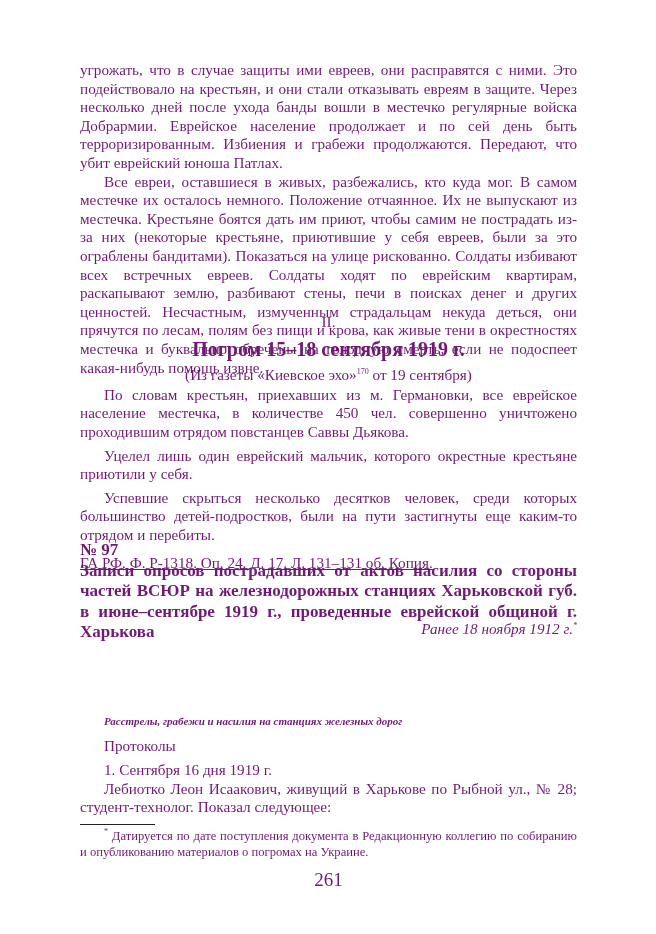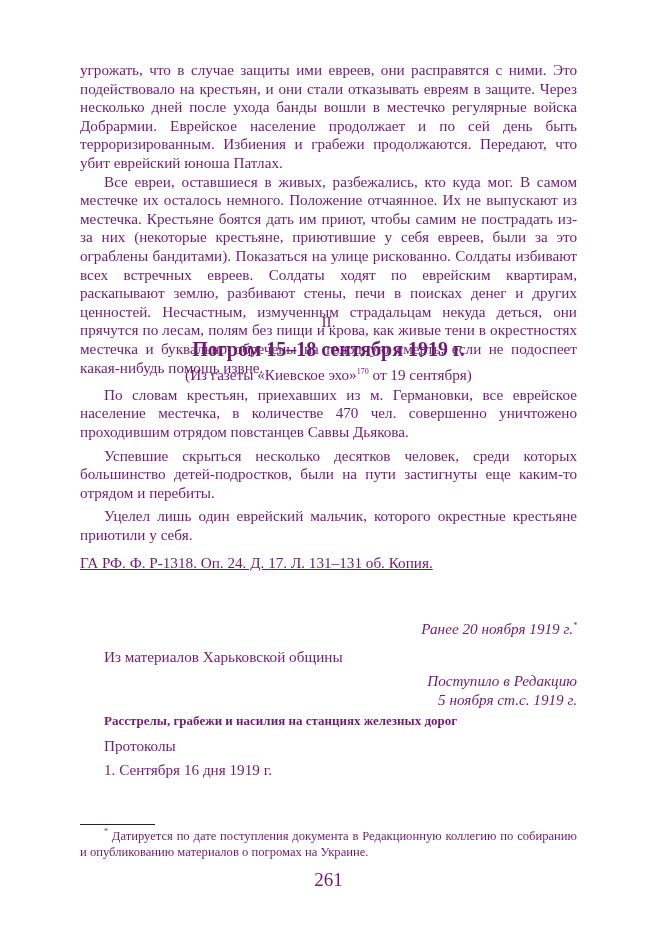--- a/index.html
+++ b/index.html
@@ -31,44 +31,42 @@
 
   <div class="col" style="top:61px;">
     <p class="p">угрожать, что в случае защиты ими евреев, они расправятся с ними. Это подейст­вовало на крестьян, и они стали отказывать евреям в защите. Через несколько дней после ухода банды вошли в местечко регулярные войска Добрармии. Ев­рейское население продолжает и по сей день быть терроризированным. Избие­ния и грабежи продолжаются. Передают, что убит еврейский юноша Патлах.</p>
     <p class="p ind">Все евреи, оставшиеся в живых, разбежались, кто куда мог. В самом мес­течке их осталось немного. Положение отчаянное. Их не выпускают из мес­течка. Крестьяне боятся дать им приют, чтобы самим не пострадать из-за них (некоторые крестьяне, приютившие у себя евреев, были за это ограблены бан­дитами). Показаться на улице рискованно. Солдаты избивают всех встречных евреев. Солдаты ходят по еврейским квартирам, раскапывают землю, разби­вают стены, печи в поисках денег и других ценностей. Несчастным, измучен­ным страдальцам некуда деться, они прячутся по лесам, полям без пищи и крова, как живые тени в окрестностях местечка и буквально обречены на го­лодную смерть, если не подоспеет какая-нибудь помощь извне.</p>
   </div>
 
   <div class="col" style="top:313px;">
     <p class="p center">II.</p>
     <p class="p center bold" style="margin-top:8px; font-size:20px;">Погром 15–18 сентября 1919 г.</p>
     <p class="p center" style="margin-top:8px;"><span>(Из газеты «Киевское эхо»</span><sup>170</sup><span> от 19 сентября)</span></p>
-    <p class="p ind" style="margin-top:1px;">По словам крестьян, приехавших из м. Германовки, все еврейское населе­ние местечка, в количестве 470 чел. совершенно уничтожено проходившим отрядом повстанцев Саввы Дьякова.</p>
+    <p class="p ind" style="margin-top:1px;">По словам крестьян, приехавших из м. Германовки, все еврейское населе­ние местечка, в количестве 450 чел. совершенно уничтожено проходившим отрядом повстанцев Саввы Дьякова.</p>
+    <p class="p ind" style="margin-top:5px;">Уцелел лишь один еврейский мальчик, которого окрестные крестьяне при­ютили у себя.</p>
     <p class="p ind" style="margin-top:5px;">Успевшие скрыться несколько десятков человек, среди которых большинство детей-подростков, были на пути застигнуты еще каким-то отрядом и перебиты.</p>
-    <p class="p ind" style="margin-top:5px;">Уцелел лишь один еврейский мальчик, которого окрестные крестьяне при­ютили у себя.</p>
     <p class="p" style="margin-top:9px;text-decoration:underline;">ГА РФ. Ф. Р-1318. Оп. 24. Д. 17. Л. 131–131 об. Копия.</p>
   </div>
 
+  <div class="col" style="top:540px;">
+    <p class="h-big">№ 97</p>
+    <p class="h-big" style="text-align:justify; text-align-last:left;">Записи опросов пострадавших от актов насилия со стороны частей ВСЮР на железнодорожных станциях Харьковской губ. в июне–сентябре 1919 г., проведенные еврейской общиной г. Харькова</p>
+  </div>
 
   <div class="col" style="top:620px;">
-    <p class="p right italic"><span>Ранее 20 ноября 1919 г.</span><sup>*</sup></p>
+    <p class="p right italic"><span>Ранее 18 ноября 1912 г.</span><sup>*</sup></p>
   </div>
 
-  <div class="col" style="top:648px;">
-    <p class="p ind">Из материалов Харьковской общины</p>
-  </div>
 
-  <div class="col" style="top:672px;">
-    <p class="p right italic">Поступило в Редакцию</p>
-    <p class="p right italic">5 ноября ст.с. 1919 г.</p>
-  </div>
 
   <div class="col" style="top:712px;">
-    <p class="p ind bold" style="font-size:13px;">Расстрелы, грабежи и насилия на станциях железных дорог</p>
+    <p class="p ind bold" style="font-size:11px;font-style:italic;">Расстрелы, грабежи и насилия на станциях железных дорог</p>
     <p class="p ind" style="margin-top:6px;">Протоколы</p>
     <p class="p ind" style="margin-top:6px;">1. Сентября 16 дня 1919 г.</p>
+    <p class="p ind">Лебиотко Леон Исаакович, живущий в Харькове по Рыбной ул., № 28; сту­дент-технолог. Показал следующее:</p>
   </div>
 
   <div class="rule"></div>
   <div class="col" style="top:828px;">
     <p class="fn ind"><sup>*</sup><span> Датируется по дате поступления документа в Редакционную коллегию по собиранию и опубликованию материалов о погромах на Украине.</span></p>
   </div>
 
   <div class="col" style="top:871px;">
     <p class="p center" style="font-size:19px;text-align:right;">261</p>
   </div>

